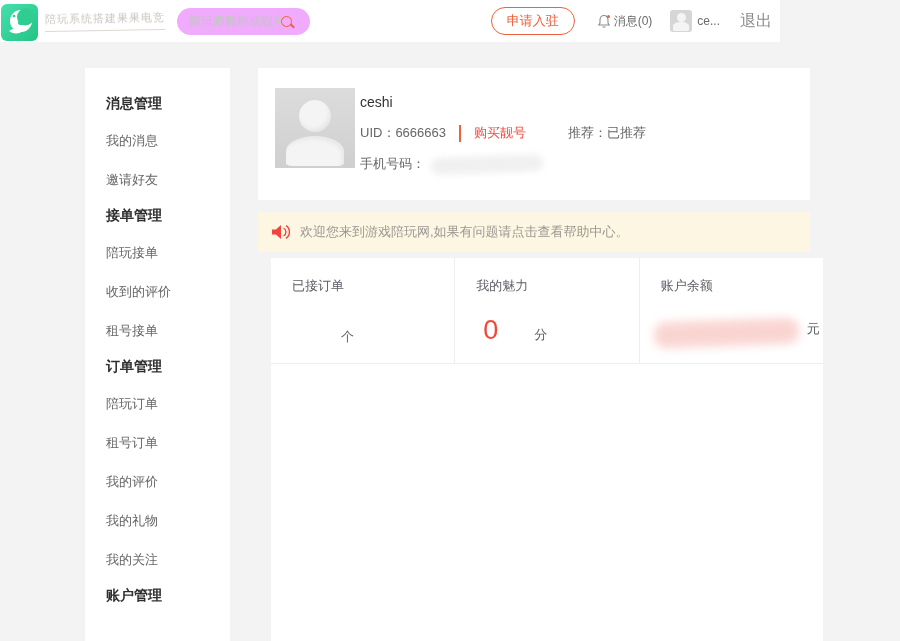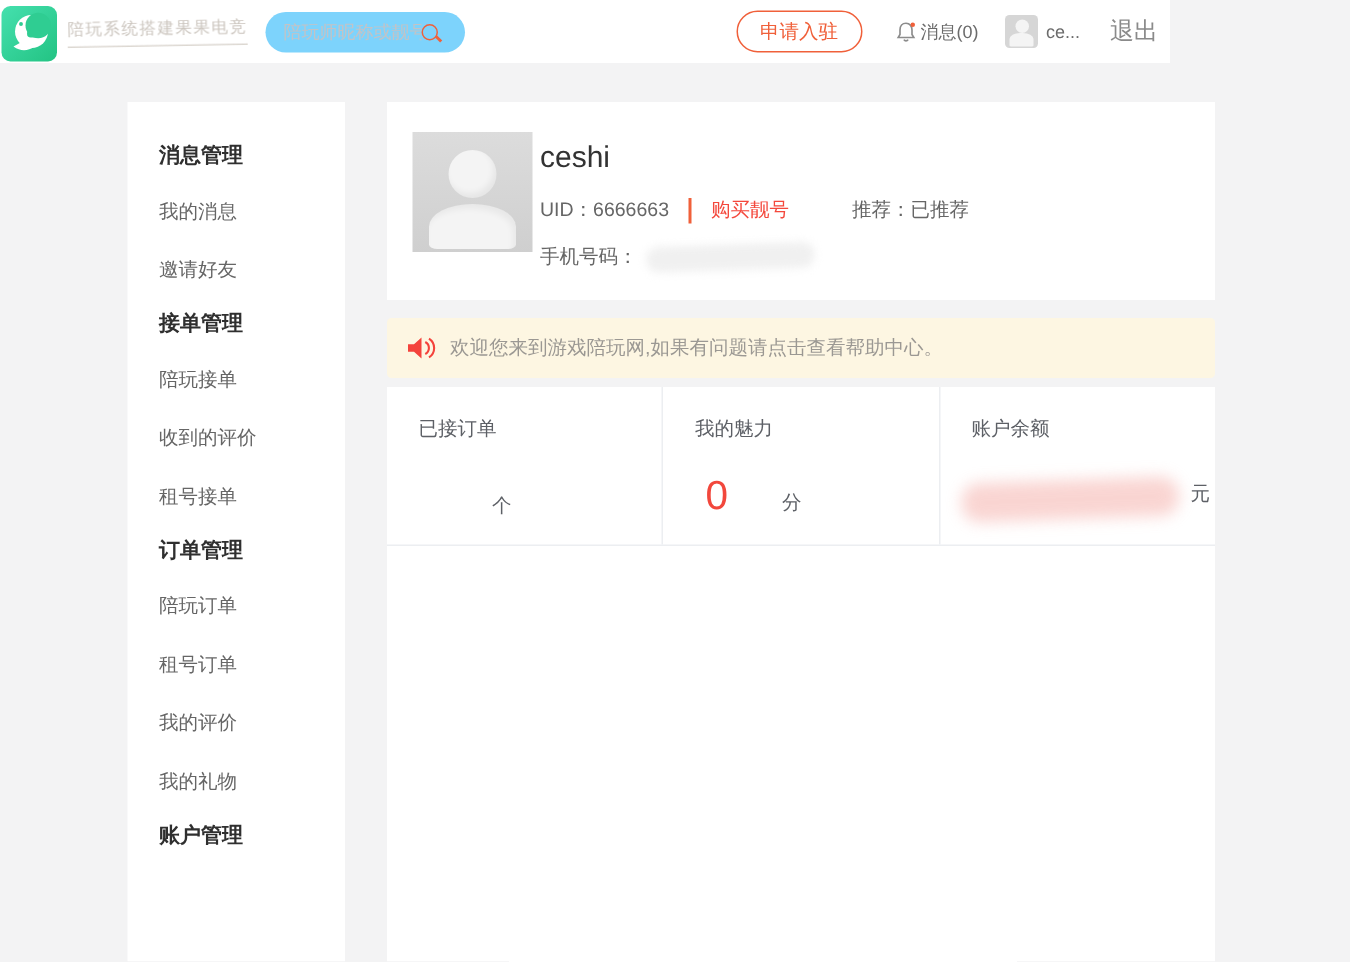--- a/index.html
+++ b/index.html
@@ -20,21 +20,21 @@
   }
   .logo svg { position:absolute; inset:0; }
   .watermark {
     margin-left:7px; font-size:11px; color:#c5beb6; letter-spacing:1px;
     opacity:.9; filter:blur(.4px); border-bottom:1px solid #d9d4cd;
     padding-bottom:4px; transform:rotate(-1deg); white-space:nowrap;
   }
   .nav { display:flex; margin-left:20px; }
   .nav-item { font-size:14px; color:#3c3c3c; margin:0 13px; cursor:pointer; white-space:nowrap; }
   .search-box {
-    margin-left:12px; width:133px; height:27px; background:#7dd3fc;
+    margin-left:12px; width:133px; height:27px; background:#f0abfc;
     border-radius:14px; display:flex; align-items:center; padding:0 9px 0 12px;
   }
   .search-box input {
     border:0; outline:0; background:transparent; width:92px;
     font-size:12px; color:#666; font-family:inherit;
   }
   .search-box input::placeholder { color:#c3c3c6; }
   .mag { width:11px; height:11px; border:1.6px solid #f0603a; border-radius:50%; position:relative; flex:0 0 auto; }
   .mag::after { content:""; position:absolute; width:5px; height:1.6px; background:#f0603a; transform:rotate(45deg); right:-4px; bottom:-1px; }
 
@@ -69,21 +69,21 @@
   .profile-card {
     position:absolute; left:258px; top:68px; width:552px; height:132px; background:#fff;
   }
   .big-avatar {
     position:absolute; left:17px; top:20px; width:80px; height:80px;
     background:linear-gradient(180deg,#dcdcdc,#cfcfcf); overflow:hidden;
   }
   .big-avatar.person::before { width:32px; height:32px; left:24px; top:12px; box-shadow:inset -2px -3px 4px rgba(0,0,0,.06); }
   .big-avatar.person::after  { width:58px; height:30px; left:11px; bottom:2px; border-radius:50% 50% 10% 10%; box-shadow:inset -2px 3px 4px rgba(0,0,0,.05); }
   .profile-info { position:absolute; left:102px; top:26px; }
-  .p-name { font-size:20px; color:#333; }
+  .p-name { font-size:14px; color:#333; }
   .p-line2 { display:flex; align-items:center; margin-top:14px; font-size:13px; color:#666; }
   .p-uid { white-space:nowrap; }
   .p-divider { width:2px; height:17px; background:#f0603a; margin:0 13px; }
   .buy-link { color:#f4483c; cursor:pointer; white-space:nowrap; }
   .p-recommend { margin-left:42px; white-space:nowrap; }
   .p-line3 { display:flex; align-items:center; margin-top:13px; font-size:13px; color:#666; }
   .redact-white {
     width:112px; height:17px; margin-left:6px; border-radius:8px;
     background:#f0f0f0; filter:blur(3px); transform:rotate(-2deg);
   }
@@ -91,21 +91,21 @@
   
   .banner {
     position:absolute; left:258px; top:212px; width:552px; height:40px;
     background:#fdf6e2; border-radius:3px; display:flex; align-items:center; padding-left:13px;
   }
   .banner svg { flex:0 0 auto; margin-right:9px; }
   .banner-text { font-size:13px; color:#9b9893; }
 
   
   .main-panel {
-    position:absolute; left:258px; top:258px; width:552px; bottom:0; background:#fff;
+    position:absolute; left:271px; top:258px; width:552px; bottom:0; background:#fff;
   }
   .stats-row { display:flex; height:106px; border-bottom:1px solid #eceef1; }
   .stat-cell { flex:1; position:relative; border-right:1px solid #eceef1; }
   .stat-cell:last-child { border-right:0; }
   .stat-label { position:absolute; left:21px; top:19px; font-size:13px; color:#5d6066; }
   .stat-valrow { position:absolute; bottom:17px; display:flex; align-items:baseline; }
   .cell-0 .stat-valrow { left:70px; }
   .cell-1 .stat-valrow { left:28px; }
   .cell-2 .stat-valrow { left:14px; }
   .stat-value { font-size:27px; color:#f2473c; }
@@ -161,20 +161,21 @@
   <div class="side-title">接单管理</div>
   <div class="side-item">陪玩接单</div>
   <div class="side-item">收到的评价</div>
   <div class="side-item">租号接单</div>
 
   <div class="side-title">订单管理</div>
   <div class="side-item">陪玩订单</div>
   <div class="side-item">租号订单</div>
   <div class="side-item">我的评价</div>
   <div class="side-item">我的礼物</div>
+  <div class="side-item">我的关注</div>
 
   <div class="side-title">账户管理</div>
 
 </div>
 
 <div class="profile-card">
   <div class="big-avatar person"></div>
   <div class="profile-info">
     <div class="p-name">ceshi</div>
     <div class="p-line2">

